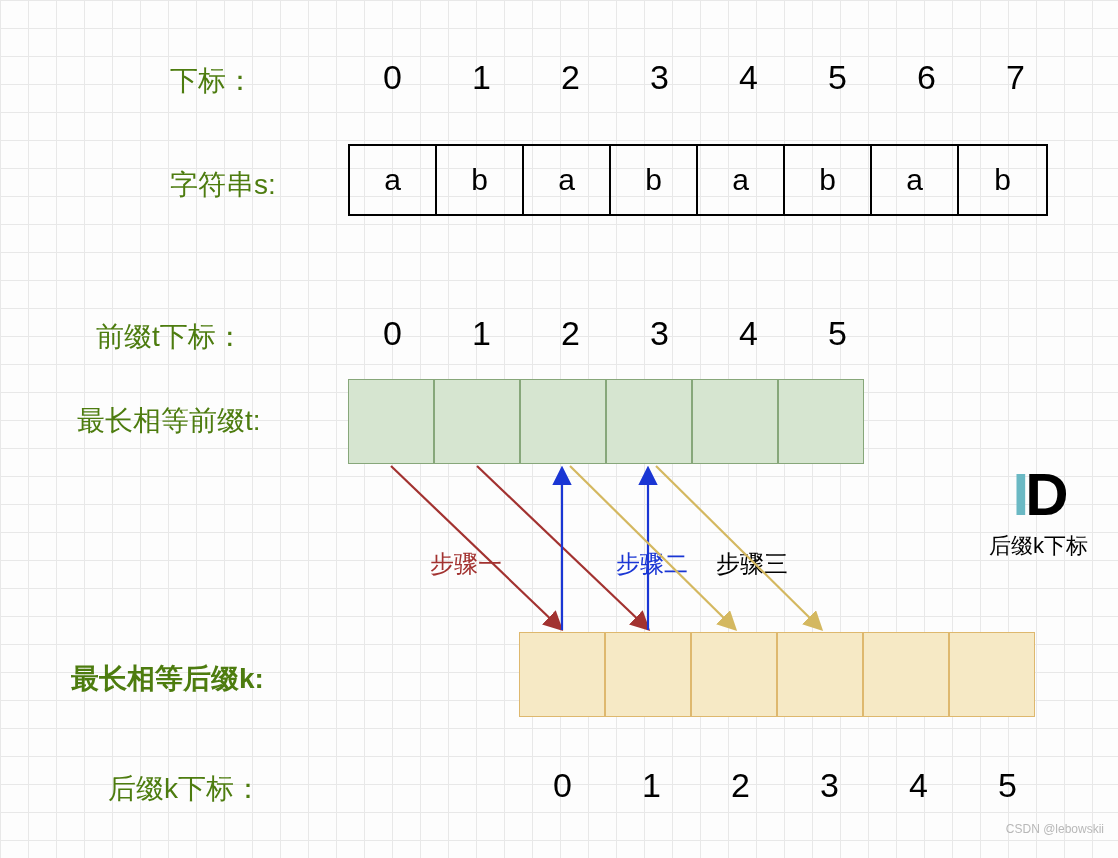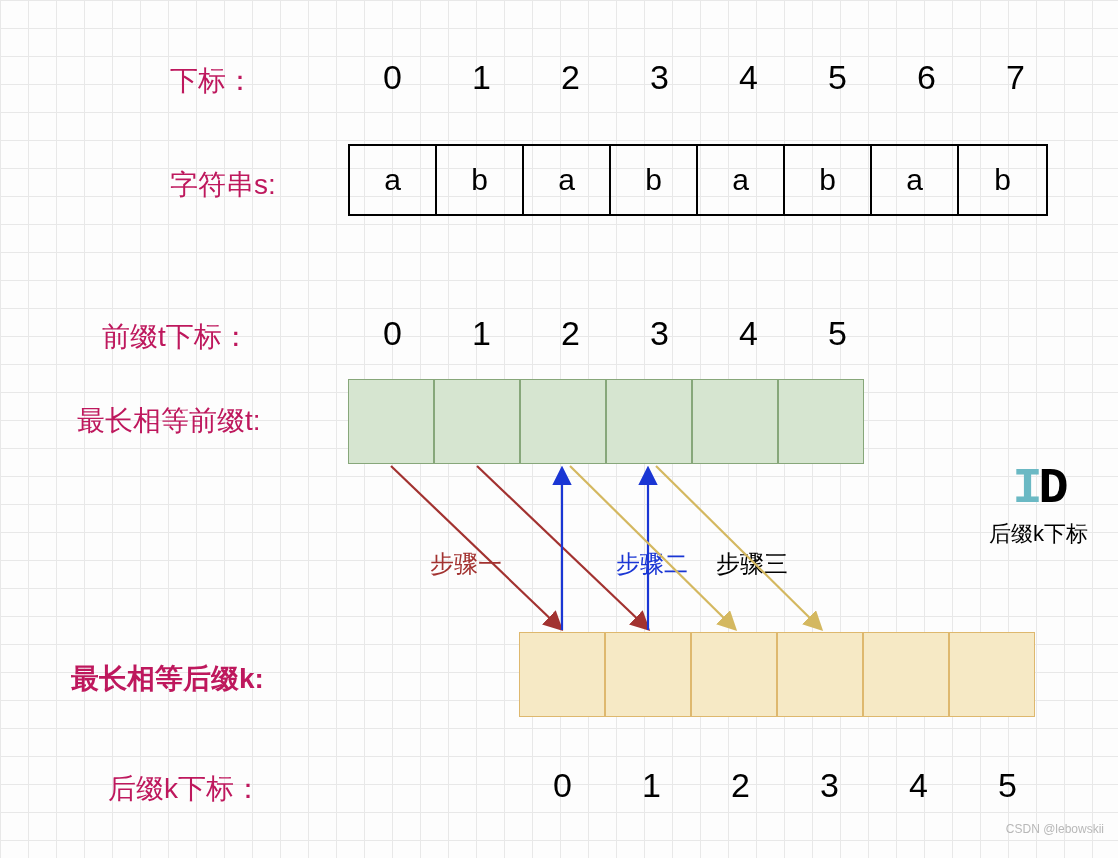--- a/index.html
+++ b/index.html
@@ -10,21 +10,21 @@
       background-color: #fdfdfd;
       background-image:
         linear-gradient(#e8e8e8 1px, transparent 1px),
         linear-gradient(90deg, #e8e8e8 1px, transparent 1px);
       background-size: 28px 28px;
       font-family: -apple-system, Helvetica, Arial, sans-serif;
     }
     .label {
       position: absolute;
       font-size: 28px;
-      color: #be185d;
+      color: #4d7c0f;
       text-align: right;
     }
     .index-row, .char-row {
       position: absolute;
       display: flex;
     }
     .index-cell {
       width: 89px;
       text-align: center;
       font-size: 34px;
@@ -70,23 +70,23 @@
       position: absolute;
       font-size: 24px;
     }
     .watermark {
       position: absolute;
       right: 30px;
       top: 460px;
       text-align: center;
     }
     .watermark-icon {
-      font-size: 50px;
+      font-size: 60px;
       font-weight: bold;
-      font-family: Liberation Mono, monospace;
+      font-family: Liberation Sans, sans-serif;
       letter-spacing: -4px;
     }
     .watermark-text {
       font-size: 22px;
       margin-top: 2px;
     }
     .attribution {
       position: absolute;
       right: 14px;
       bottom: 22px;
@@ -124,21 +124,21 @@
   <div class="char-cell">a</div>
   <div class="char-cell">b</div>
   <div class="char-cell">a</div>
   <div class="char-cell">b</div>
   <div class="char-cell">a</div>
   <div class="char-cell">b</div>
   <div class="char-cell">a</div>
   <div class="char-cell">b</div>
 </div>
 
-<div class="label" style="left:102px; top:318px;">前缀t下标：</div>
+<div class="label" style="left:96px; top:318px;">前缀t下标：</div>
 
 <div class="index-row" style="left:348px; top:314px;">
   <div class="index-cell">0</div>
   <div class="index-cell">1</div>
   <div class="index-cell">2</div>
   <div class="index-cell">3</div>
   <div class="index-cell">4</div>
   <div class="index-cell">5</div>
 </div>
 

